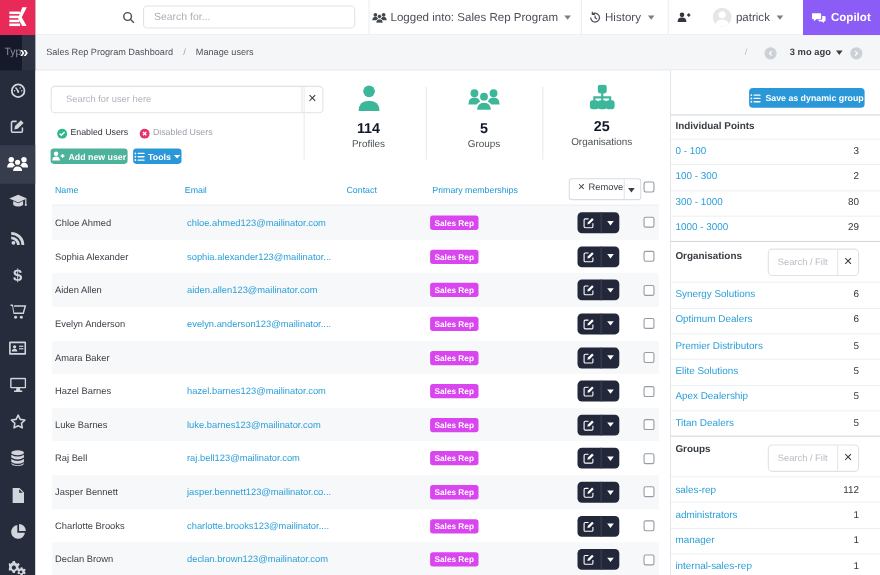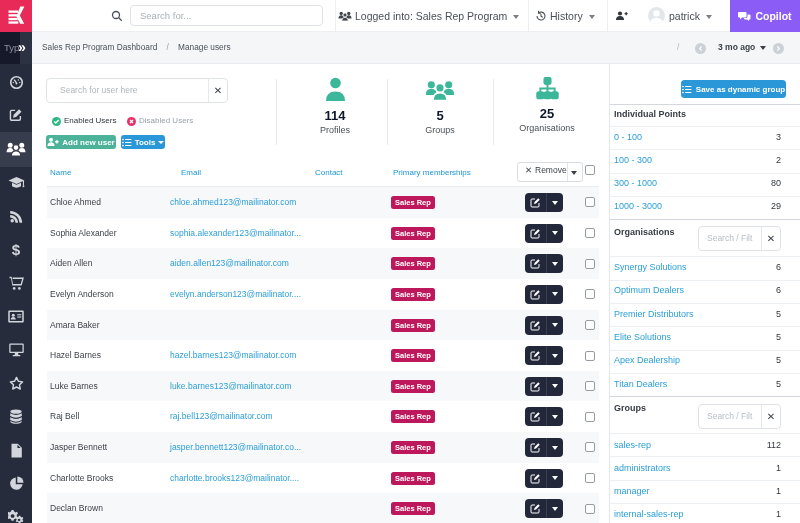--- a/index.html
+++ b/index.html
@@ -25,41 +25,41 @@
 .caret { display:inline-block; width:0; height:0; border-left:3.5px solid transparent; border-right:3.5px solid transparent; border-top:4px solid #7a7f87; vertical-align:middle; }
 #copilot { left:730px; top:0; width:70px; height:32px; background:#8b5cf6; color:#fff; font-size:10.5px; font-weight:bold; display:flex; align-items:center; justify-content:center; gap:4px; }
 #avatar { left:648px; top:7px; width:17px; height:17px; border-radius:50%; background:#e4e7ea; overflow:hidden; }
 
 
 #crumb { left:32px; top:32px; width:768px; height:32px; background:#f4f6f8; border-bottom:1px solid #e7eaee; }
 .cr-txt { position:absolute; top:32px; height:31px; line-height:31px; font-size:8.3px; color:#4c525a; white-space:nowrap; }
 .circbtn { position:absolute; top:42.5px; width:11px; height:11px; border-radius:50%; background:#ccd1d7; display:flex; align-items:center; justify-content:center; }
 
 
-#u-search { left:46px; top:78px; width:182px; height:25px; border:1px solid #dfe3e8; border-radius:4px; background:#fff; }
+#u-search { left:46px; top:78px; width:248px; height:25px; border:1px solid #dfe3e8; border-radius:4px; background:#fff; }
 #u-search .ph { position:absolute; left:13px; top:0; line-height:23px; font-size:8.5px; color:#b0b6bd; }
 #u-search .xseg { position:absolute; right:0; top:0; width:19px; height:23px; border-left:1px solid #e4e7eb; text-align:center; line-height:23px; font-size:10px; color:#3a3f46; }
 .pillrow { position:absolute; top:116px; height:12px; font-size:8px; white-space:nowrap; }
 .dot { position:absolute; width:9px; height:9px; border-radius:50%; top:117px; }
 .btn { position:absolute; top:135px; height:14px; white-space:nowrap; border-radius:3px; color:#fff; font-size:8px; font-weight:bold; display:flex; align-items:center; justify-content:center; gap:3px; }
 .statdiv { position:absolute; top:79px; width:1px; height:66px; background:#e8ebee; }
 .stat { position:absolute; top:77px; width:110px; text-align:center; }
 .stat .num { font-size:13px; font-weight:bold; color:#0f172a; margin-top:2px; }
 .stat .lbl { font-size:9px; color:#4a5056; margin-top:2px; }
 
 
 .th { position:absolute; top:168px; font-size:8px; font-weight:normal; color:#1d97d6; }
 #removebtn { left:517px; top:162px; width:66px; height:20px; border:1px solid #d9dde1; border-radius:3px; background:#fff; font-size:8.5px; color:#3a3f46; }
 .cbx { position:absolute; width:10px; height:10px; border:1.5px solid #969ca4; border-radius:2px; background:#fff; }
 #rows { left:47px; top:187px; width:552px; height:336px; overflow:hidden; }
 .row { position:relative; width:552px; height:30.64px; }
 .row:nth-child(odd) { background:#f7f8fa; }
 .row .nm { position:absolute; left:3px; top:0; height:30.64px; line-height:30.64px; font-size:8.5px; color:#3a3f46; }
 .row .em { position:absolute; left:123px; top:0; height:30.64px; line-height:30.64px; font-size:8.5px; color:#2a9fd8; }
-.badge { position:absolute; left:344px; top:9px; height:13px; background:#be185d; border-radius:2.5px; color:#fff; font-size:7.5px; font-weight:bold; line-height:13px; padding:0 4px; }
+.badge { position:absolute; left:344px; top:9px; height:13px; background:#d946ef; border-radius:2.5px; color:#fff; font-size:7.5px; font-weight:bold; line-height:13px; padding:0 4px; }
 .act { position:absolute; left:478px; top:6px; width:38px; height:19px; background:#222739; border-radius:4px; display:flex; }
 .act .seg1 { width:21px; height:19px; display:flex; align-items:center; justify-content:center; }
 .act .seg2 { width:17px; height:19px; border-left:1px solid #3a4052; display:flex; align-items:center; justify-content:center; }
 .act .car { width:0; height:0; border-left:3.5px solid transparent; border-right:3.5px solid transparent; border-top:4px solid #fff; }
 
 
 #rpanel { left:609px; top:64px; width:191px; height:459px; border-left:1px solid #e3e6ea; background:#fff; }
 #savebtn { left:681px; top:80px; width:105px; height:18px; background:#2a97d8; border-radius:3.5px; color:#fff; font-size:8px; font-weight:bold; display:flex; align-items:center; justify-content:center; gap:4px; white-space:nowrap; }
 .sec-b { position:absolute; left:610px; width:190px; height:0; border-top:1px solid #d4d8dd; }
 .row-b { position:absolute; left:610px; width:190px; height:0; border-top:1px solid #edf0f3; }
@@ -292,21 +292,21 @@
     </svg><div class="num">5</div><div class="lbl">Groups</div></div>
 <div class="stat" style="left:492px"><svg width="25" height="23" viewBox="0 0 50 48" fill="none" stroke="#3cb79a">
       <rect x="19" y="2" width="12" height="12" rx="3" stroke-width="5" fill="#3cb79a"></rect>
       <rect x="4" y="32" width="12" height="12" rx="3" stroke-width="5" fill="#3cb79a"></rect>
       <rect x="19" y="32" width="12" height="12" rx="3" stroke-width="5" fill="#3cb79a"></rect>
       <rect x="34" y="32" width="12" height="12" rx="3" stroke-width="5" fill="#3cb79a"></rect>
       <path d="M25 14 v18 M10 32 v-8 h30 v8" stroke-width="4"></path>
     </svg><div class="num">25</div><div class="lbl">Organisations</div></div>
 
 <div class="th" style="left:50px">Name</div>
-<div class="th" style="left:181px">Email</div>
+<div class="th" style="left:168px">Email</div>
 <div class="th" style="left:315px">Contact</div>
 <div class="th" style="left:393px">Primary memberships</div>
 <div id="removebtn" class="abs">
     <span style="position:absolute;left:7px;top:2px">✕</span>
     <span style="position:absolute;left:17px;top:2px">Remove</span>
     <span style="position:absolute;left:49px;top:0;width:16px;height:18px;border-left:1px solid #e2e5e9"></span>
     <span class="caret" style="position:absolute;left:53px;top:8px;border-top-color:#3a3f46;border-left-width:3px;border-right-width:3px"></span>
   </div>
 <div class="cbx" style="left:584.5px;top:164.5px"></div>
 <div class="abs" style="left:47px;top:185.6px;width:552px;height:1px;background:#e9ecf1"></div>
@@ -466,20 +466,21 @@
             <path d="M16.5 2.5 l3 3 L12 13 l-4 1 1-4 z" fill="#fff" stroke="none"></path>
           </svg>
         </div>
         <div class="seg2">
           <span class="car"></span>
         </div>
       </div>
     </div>
     <div class="row">
       <span class="nm">Declan Brown</span>
+      <span class="em">declan.brown123@mailinator.com</span>
       <span class="badge">Sales Rep</span>
       <div class="act">
         <div class="seg1">
           <svg width="11" height="11" viewBox="0 0 22 22" fill="none" stroke="#fff" stroke-width="2">
             <path d="M18 12 v6 a2 2 0 0 1-2 2 h-12 a2 2 0 0 1-2-2 v-12 a2 2 0 0 1 2-2 h6"></path>
             <path d="M16.5 2.5 l3 3 L12 13 l-4 1 1-4 z" fill="#fff" stroke="none"></path>
           </svg>
         </div>
         <div class="seg2">
           <span class="car"></span>

